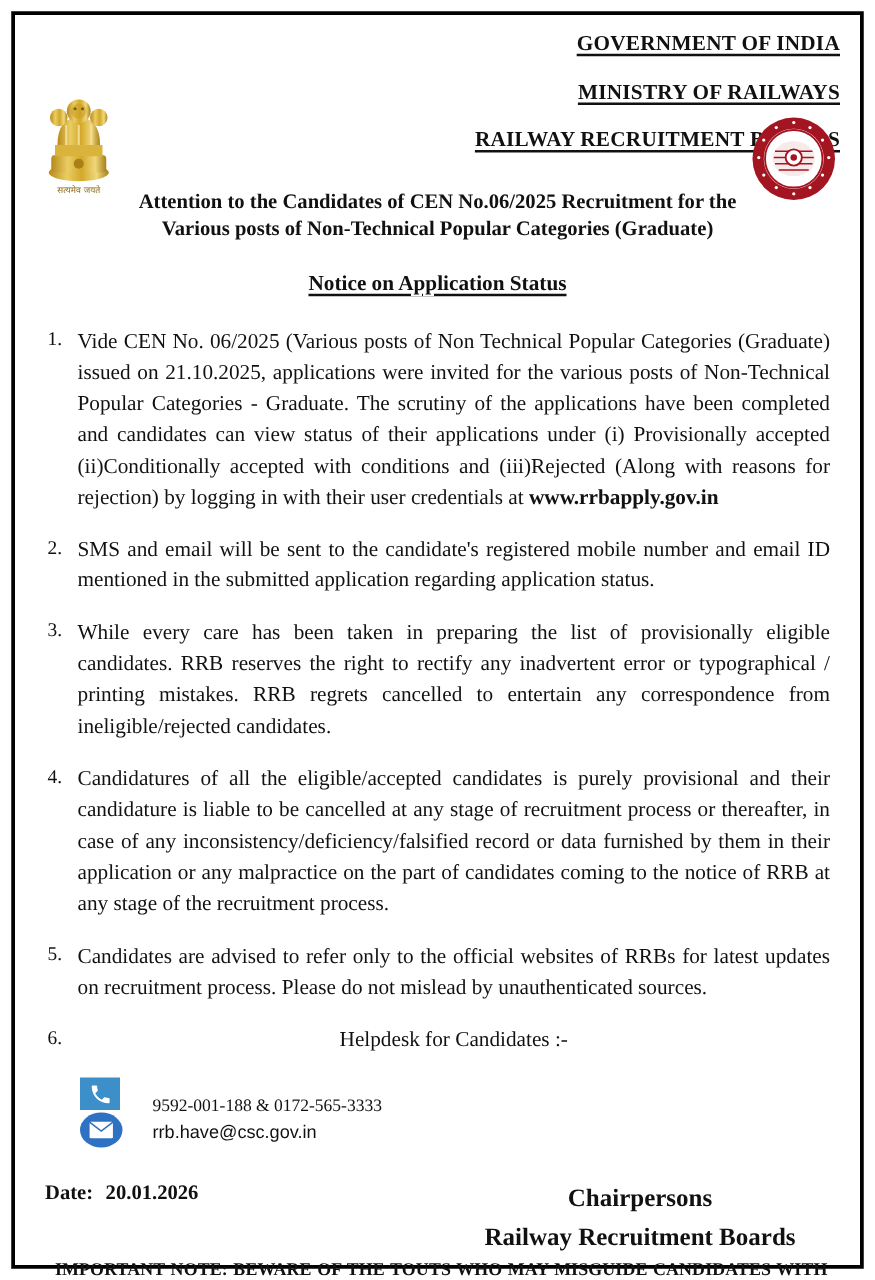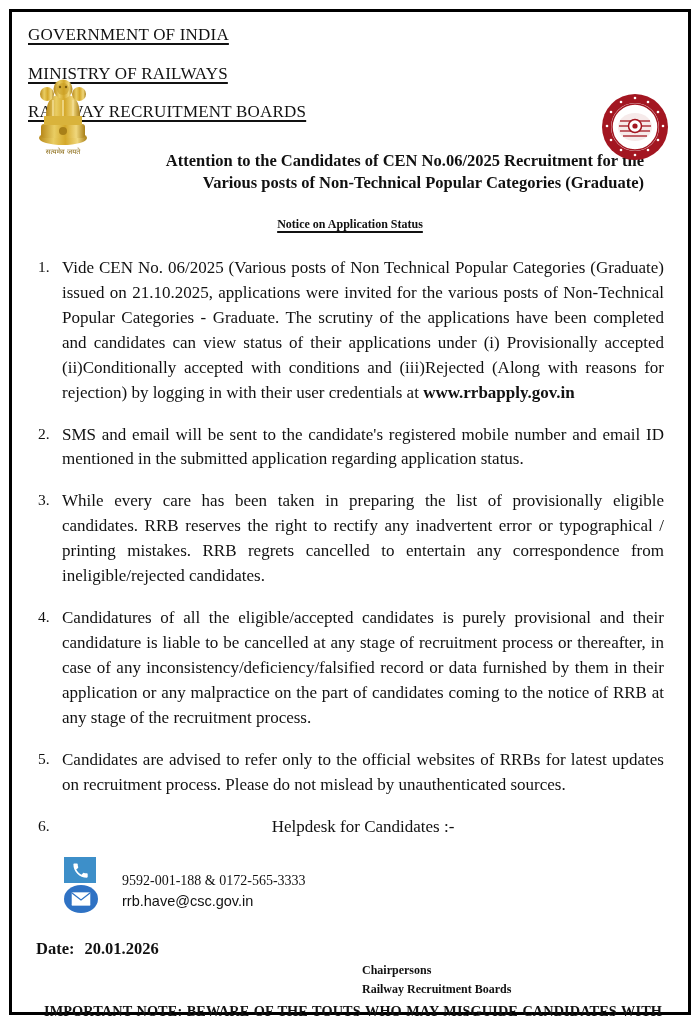--- a/index.html
+++ b/index.html
@@ -41,50 +41,50 @@
   .emblem-right {
     position: absolute;
     right: 18px;
     top: 80px;
     width: 70px;
     height: 70px;
   }
 
   
   .head-line {
-    text-align: left;
-    font-weight: normal;
+    text-align: right;
+    font-weight: bold;
     font-size: 17px;
     letter-spacing: 0.2px;
     line-height: 1.1;
   }
   .head-line span.u {
     text-decoration: underline;
     text-underline-offset: 3px;
     text-decoration-thickness: 1.6px;
   }
   .h-gov  { margin-top: 6px; }
   .h-min  { margin-top: 20px; }
   .h-rrb  { margin-top: 20px; }
   .h-imp  { margin-top: 45px; font-size: 17px; }
 
   .attention {
     margin-top: 28px;
-    text-align: right;
+    text-align: center;
     font-weight: bold;
     font-size: 16.5px;
     line-height: 1.35;
     padding: 0 28px;
   }
 
   .notice-status {
     margin-top: 22px;
     text-align: center;
     font-weight: bold;
-    font-size: 12px;
+    font-size: 17px;
   }
   .notice-status span {
     text-decoration: underline;
     text-underline-offset: 3px;
     text-decoration-thickness: 1.6px;
   }
 
   
   .items { margin-top: 24px; padding: 0 8px 0 6px; }
 
@@ -158,25 +158,25 @@
     left: 8px;
     top: 0;
     font-weight: bold;
     font-size: 16.5px;
   }
   .date-block .dlabel { margin-right: 10px; }
   .chair-block {
     position: absolute;
     right: 10px;
     top: 0;
-    font-weight: bold;
-    font-size: 12px;
+    text-align: center;
+    font-weight: bold;
+    font-size: 20px;
     line-height: 1.55;
     width: 300px;
-    margin-top: 22px;
   }
   .chair-block .c1 { display: block; }
   .chair-block .c2 { display: block; }
 
   
   .important-note {
     margin-top: 10px;
     padding: 0 10px 0 16px;
     font-weight: bold;
     font-size: 14.3px;

